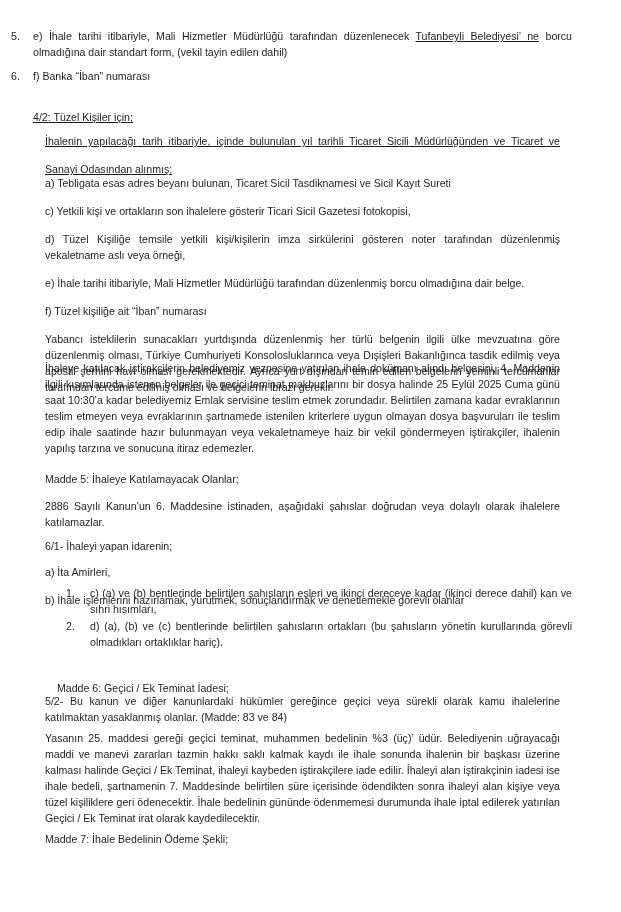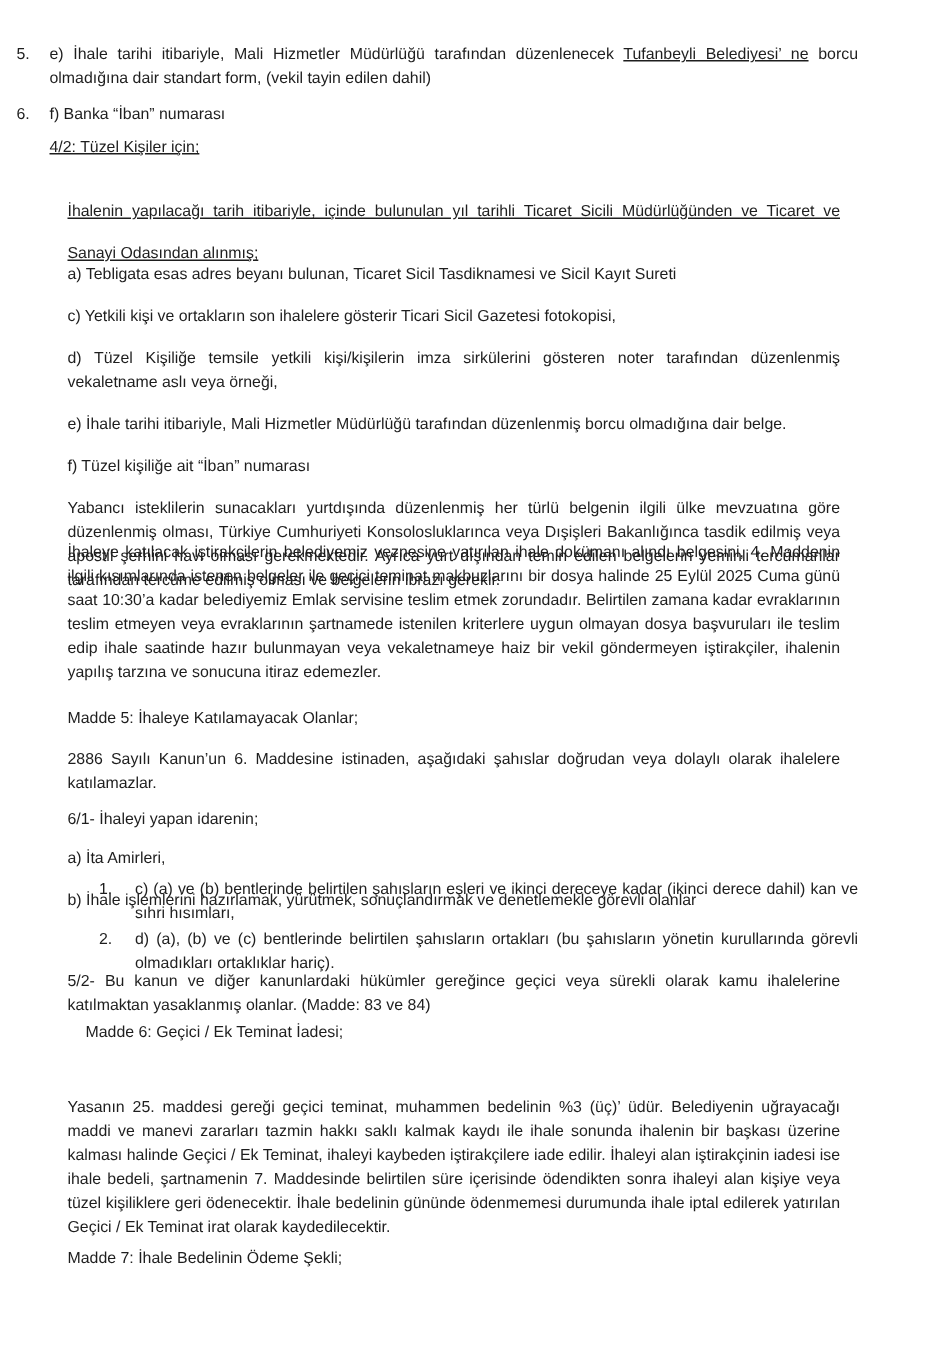--- a/index.html
+++ b/index.html
@@ -30,21 +30,21 @@
   <div class="num-item" style="top:28px;">
     <span class="num">5.</span>
     <div class="txt"><span>e) İhale tarihi itibariyle, Mali Hizmetler Müdürlüğü tarafından düzenlenecek </span><span class="u">Tufanbeyli Belediyesi’ ne</span><span> borcu olmadığına dair standart form, (vekil tayin edilen dahil)</span></div>
   </div>
 
   <div class="num-item" style="top:68px;">
     <span class="num">6.</span>
     <div class="txt">f) Banka “İban” numarası</div>
   </div>
 
-  <div class="block" style="top:90px;">
+  <div class="block" style="top:109px;">
     <span class="u">4/2: Tüzel Kişiler için;</span>
   </div>
 
   <div class="block" style="top:121px;">
     <p class="u line-justify">İhalenin yapılacağı tarih itibariyle, içinde bulunulan yıl tarihli Ticaret Sicili Müdürlüğünden ve Ticaret ve</p>
     <p class="u">Sanayi Odasından alınmış;</p>
   </div>
 
   <div class="block" style="top:163px;">
     <p>a) Tebligata esas adres beyanı bulunan, Ticaret Sicil Tasdiknamesi ve Sicil Kayıt Sureti</p>
@@ -75,21 +75,21 @@
 
   <div class="sub-item" style="top:585px;">
     <span class="num">1.</span>
     <div class="txt">c) (a) ve (b) bentlerinde belirtilen şahısların eşleri ve ikinci dereceye kadar (ikinci derece dahil) kan ve sıhri hısımları,</div>
   </div>
   <div class="sub-item" style="top:618px;">
     <span class="num">2.</span>
     <div class="txt">d) (a), (b) ve (c) bentlerinde belirtilen şahısların ortakları (bu şahısların yönetin kurullarında görevli olmadıkları ortaklıklar hariç).</div>
   </div>
 
-  <div class="block" style="top:634px;">
+  <div class="block" style="top:681px;">
     <p>5/2- Bu kanun ve diğer kanunlardaki hükümler gereğince geçici veya sürekli olarak kamu ihalelerine katılmaktan yasaklanmış olanlar. (Madde: 83 ve 84)</p>
   </div>
 
   <div class="block" style="top:668px;padding-left:12px;">
     <p>Madde 6: Geçici / Ek Teminat İadesi;</p>
   </div>
   <div class="block" style="top:718px;">
     <p>Yasanın 25. maddesi gereği geçici teminat, muhammen bedelinin %3 (üç)’ üdür. Belediyenin uğrayacağı maddi ve manevi zararları tazmin hakkı saklı kalmak kaydı ile ihale sonunda ihalenin bir başkası üzerine kalması halinde Geçici / Ek Teminat, ihaleyi kaybeden iştirakçilere iade edilir. İhaleyi alan iştirakçinin iadesi ise ihale bedeli, şartnamenin 7. Maddesinde belirtilen süre içerisinde ödendikten sonra ihaleyi alan kişiye veya tüzel kişiliklere geri ödenecektir. İhale bedelinin gününde ödenmemesi durumunda ihale iptal edilerek yatırılan Geçici / Ek Teminat irat olarak kaydedilecektir.</p>
   </div>
 

